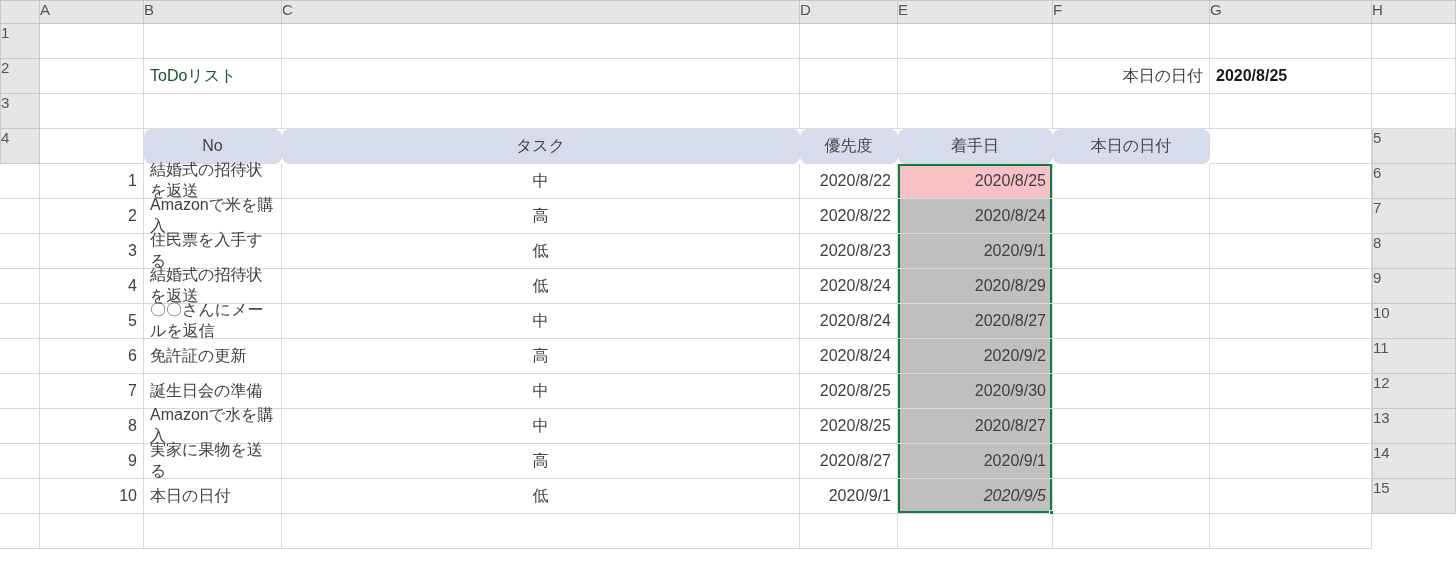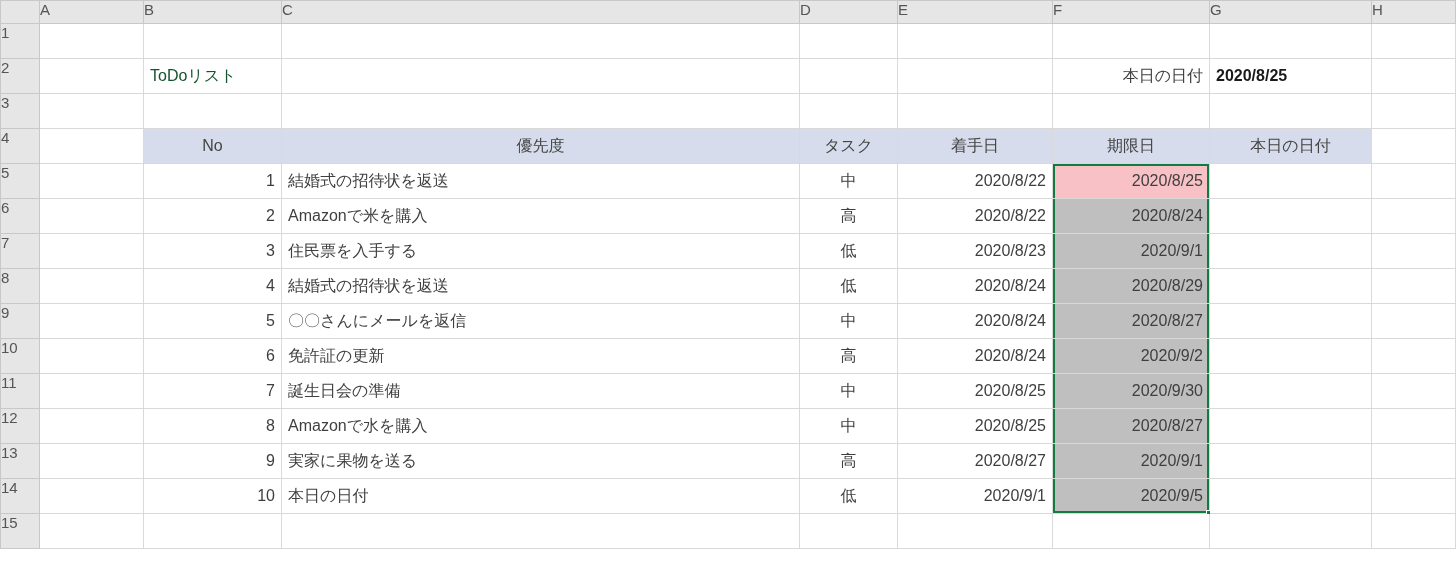--- a/index.html
+++ b/index.html
@@ -50,39 +50,40 @@
       height: 24px;
     }
     .title-cell {
       font-weight: normal;
       color: #14532d;
     }
     .table-header {
       background: #d6dcec;
       justify-content: center;
       color: #444;
+      border-radius: 8px;
     }
     .num-cell {
       justify-content: flex-end;
     }
     .center-cell {
       justify-content: center;
     }
     .date-cell {
       justify-content: flex-end;
     }
     .highlight-pink {
       background: #f7c1c6;
     }
     .highlight-gray {
       background: #bfbfbf;
     }
     .sel-col-top { box-shadow: inset 0 2px 0 0 #107c41, inset 2px 0 0 0 #107c41, inset -2px 0 0 0 #107c41; }
     .sel-col-mid { box-shadow: inset 2px 0 0 0 #107c41, inset -2px 0 0 0 #107c41; }
-    .sel-col-bot { box-shadow: inset 2px 0 0 0 #107c41, inset -2px 0 0 0 #107c41, inset 0 -2px 0 0 #107c41; }
+    .sel-col-bot { box-shadow: inset 2px 0 0 0 #107c41, inset -2px 0 0 0 #107c41, inset 0 -2px 0 0 #107c41; font-style: italic; }
     .sel-handle {
       position: absolute;
       right: -3px; bottom: -3px;
       width: 6px; height: 6px;
       background: #107c41;
       border: 1px solid #fff;
     }
     .bold { font-weight: bold; color:#1a1a1a;}
   </style>
 </head>
@@ -126,24 +127,23 @@
   <div class="cell"></div>
   <div class="cell"></div>
   <div class="cell"></div>
   <div class="cell"></div>
   <div class="cell"></div>
   <div class="cell"></div>
 
   <div class="row-header">4</div>
   <div class="cell"></div>
   <div class="cell table-header">No</div>
+  <div class="cell table-header">タスク</div>
   <div class="cell table-header">優先度</div>
-  <div class="cell table-header">タスク</div>
   <div class="cell table-header">着手日</div>
-  <div class="cell table-header">期限日</div>
   <div class="cell table-header">本日の日付</div>
   <div class="cell"></div>
 
   <div class="row-header">5</div>
   <div class="cell"></div>
   <div class="cell num-cell">1</div>
   <div class="cell">結婚式の招待状を返送</div>
   <div class="cell center-cell">中</div>
   <div class="cell date-cell">2020/8/22</div>
   <div class="cell date-cell highlight-pink sel-col-top">2020/8/25</div>

